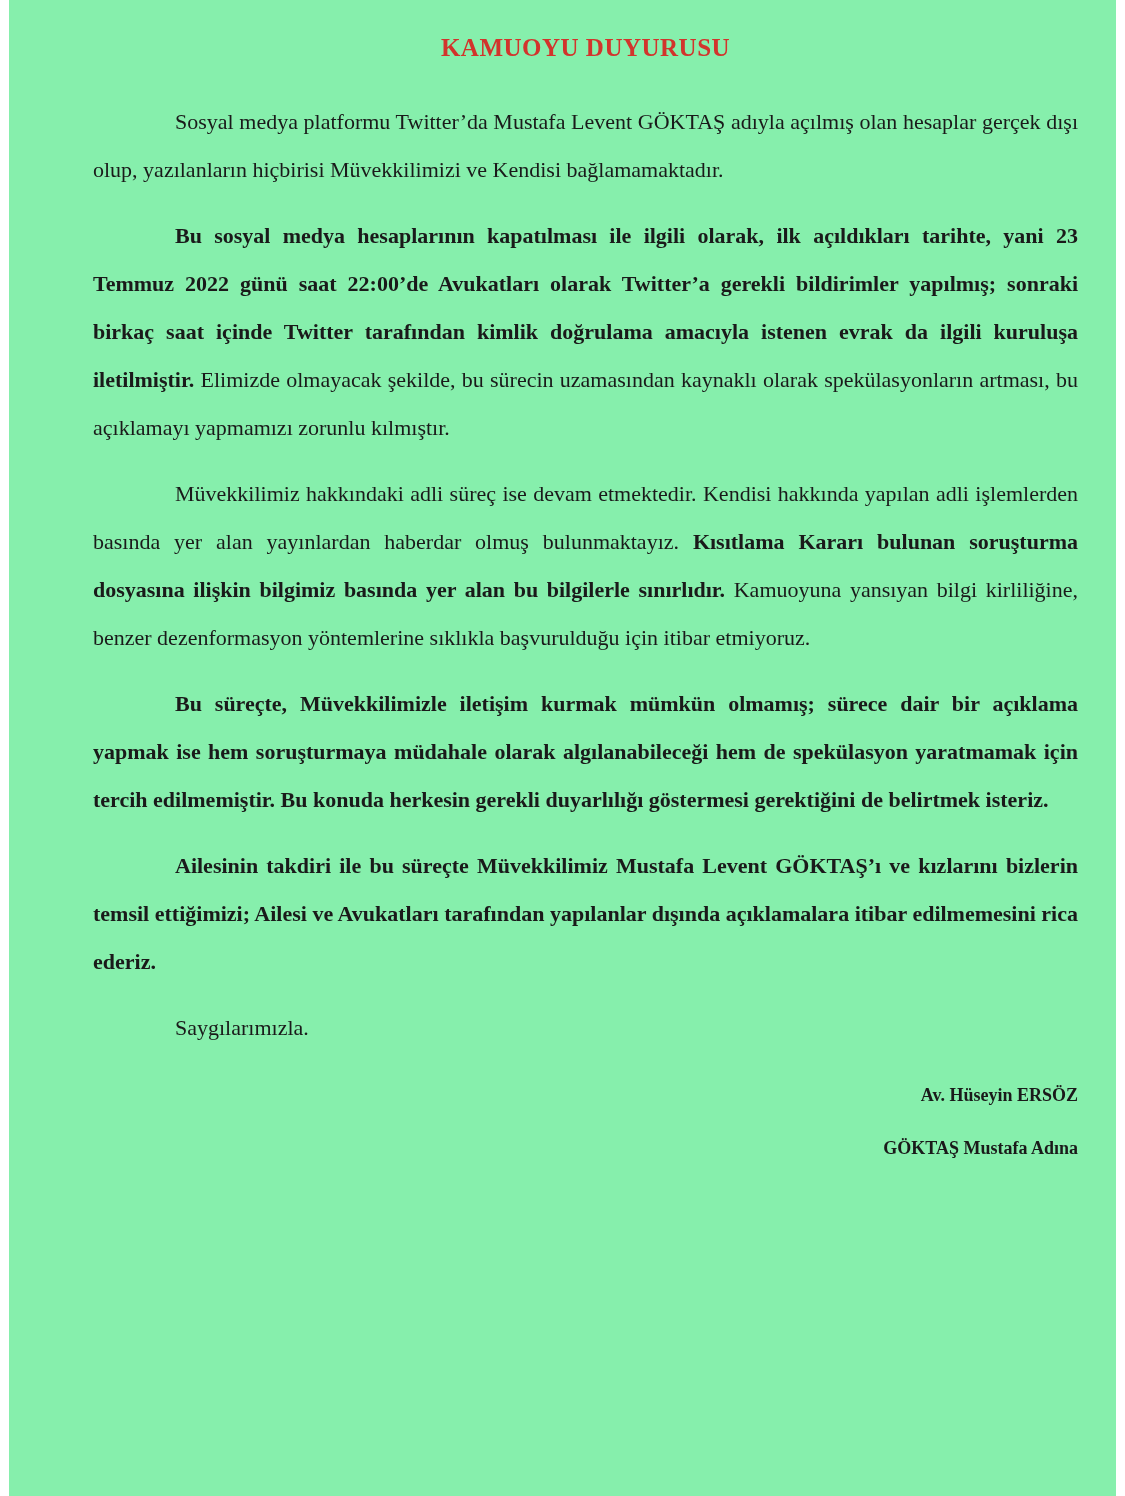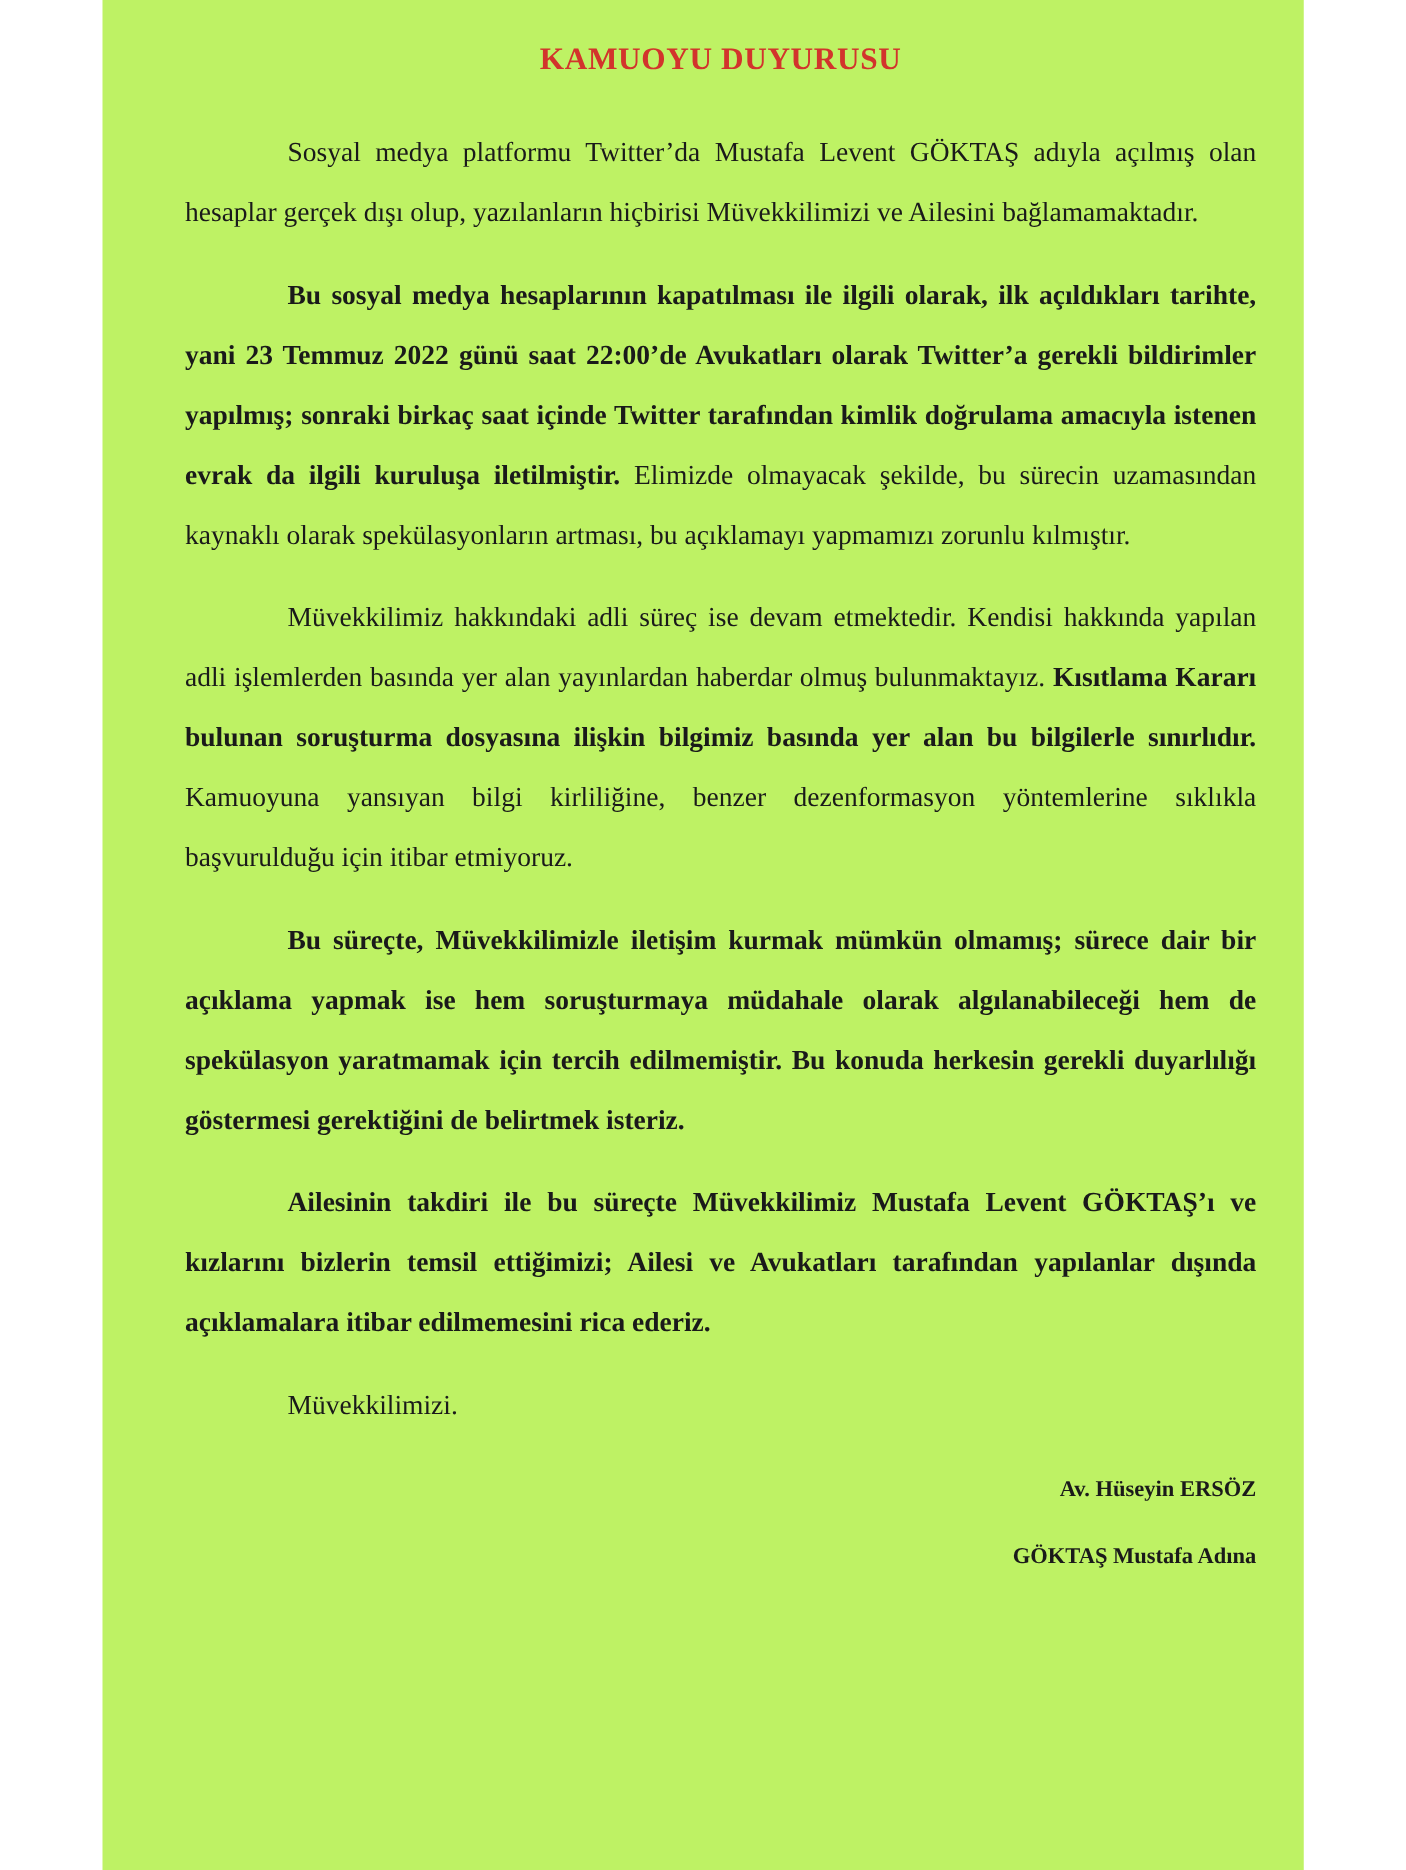--- a/index.html
+++ b/index.html
@@ -3,26 +3,26 @@
 <meta charset="utf-8">
 <title>Kamuoyu Duyurusu</title>
 <style>
   html, body {
     margin: 0;
     padding: 0;
     background: #ffffff;
   }
   .page {
     position: relative;
-    width: 961px;
+    width: 1107px;
     height: 1496px;
     margin: 0 auto;
-    background: #bef264;
+    background: #86efac;
     box-sizing: border-box;
-    padding: 24px 38px 20px 66px;
+    padding: 24px 38px 20px 84px;
     font-family: "Liberation Serif", "DejaVu Serif", serif;
     color: #1a1a1a;
     overflow: hidden;
   }
   .doc-title {
     margin: 0 0 26px 0;
     text-align: center;
     font-size: 25px;
     font-weight: bold;
     color: #d2342c;
@@ -57,31 +57,31 @@
     margin-bottom: 5px;
   }
 </style>
 </head>
 <body>
 
 <div class="page">
 
   <h1 class="doc-title">KAMUOYU DUYURUSU</h1>
 
-  <p class="para"><span>Sosyal medya platformu Twitter’da Mustafa Levent GÖKTAŞ adıyla açılmış olan hesaplar gerçek dışı olup, yazılanların hiçbirisi Müvekkilimizi ve Ailesini bağlamamaktadır.</span></p>
+  <p class="para"><span>Sosyal medya platformu Twitter’da Mustafa Levent GÖKTAŞ adıyla açılmış olan hesaplar gerçek dışı olup, yazılanların hiçbirisi Müvekkilimizi ve Kendisi bağlamamaktadır.</span></p>
 
   <p class="para"><span class="seg-bold">Bu sosyal medya hesaplarının kapatılması ile ilgili olarak, ilk açıldıkları tarihte, yani 23 Temmuz 2022 günü saat 22:00’de Avukatları olarak Twitter’a gerekli bildirimler yapılmış; sonraki birkaç saat içinde Twitter tarafından kimlik doğrulama amacıyla istenen evrak da ilgili kuruluşa iletilmiştir.</span><span> Elimizde olmayacak şekilde, bu sürecin uzamasından kaynaklı olarak spekülasyonların artması, bu açıklamayı yapmamızı zorunlu kılmıştır.</span></p>
 
 
   <p class="para"><span>Müvekkilimiz hakkındaki adli süreç ise devam etmektedir. Kendisi hakkında yapılan adli işlemlerden basında yer alan yayınlardan haberdar olmuş bulunmaktayız.</span><span class="seg-bold"> Kısıtlama Kararı bulunan soruşturma dosyasına ilişkin bilgimiz basında yer alan bu bilgilerle sınırlıdır.</span><span> Kamuoyuna yansıyan bilgi kirliliğine, benzer dezenformasyon yöntemlerine sıklıkla başvurulduğu için itibar etmiyoruz.</span></p>
 
   <p class="para"><span class="seg-bold">Bu süreçte, Müvekkilimizle iletişim kurmak mümkün olmamış; sürece dair bir açıklama yapmak ise hem soruşturmaya müdahale olarak algılanabileceği hem de spekülasyon yaratmamak için tercih edilmemiştir. Bu konuda herkesin gerekli duyarlılığı göstermesi gerektiğini de belirtmek isteriz.</span></p>
 
   <p class="para"><span class="seg-bold">Ailesinin takdiri ile bu süreçte Müvekkilimiz Mustafa Levent GÖKTAŞ’ı ve kızlarını bizlerin temsil ettiğimizi; Ailesi ve Avukatları tarafından yapılanlar dışında açıklamalara itibar edilmemesini rica ederiz.</span></p>
 
-  <p class="para closing">Müvekkilimizi.</p>
+  <p class="para closing">Saygılarımızla.</p>
 
   <div class="signature">
     <span class="sig-line">Av. Hüseyin ERSÖZ</span>
     <span class="sig-line">GÖKTAŞ Mustafa Adına</span>
   </div>
 
 </div>
 
 </body></html>

